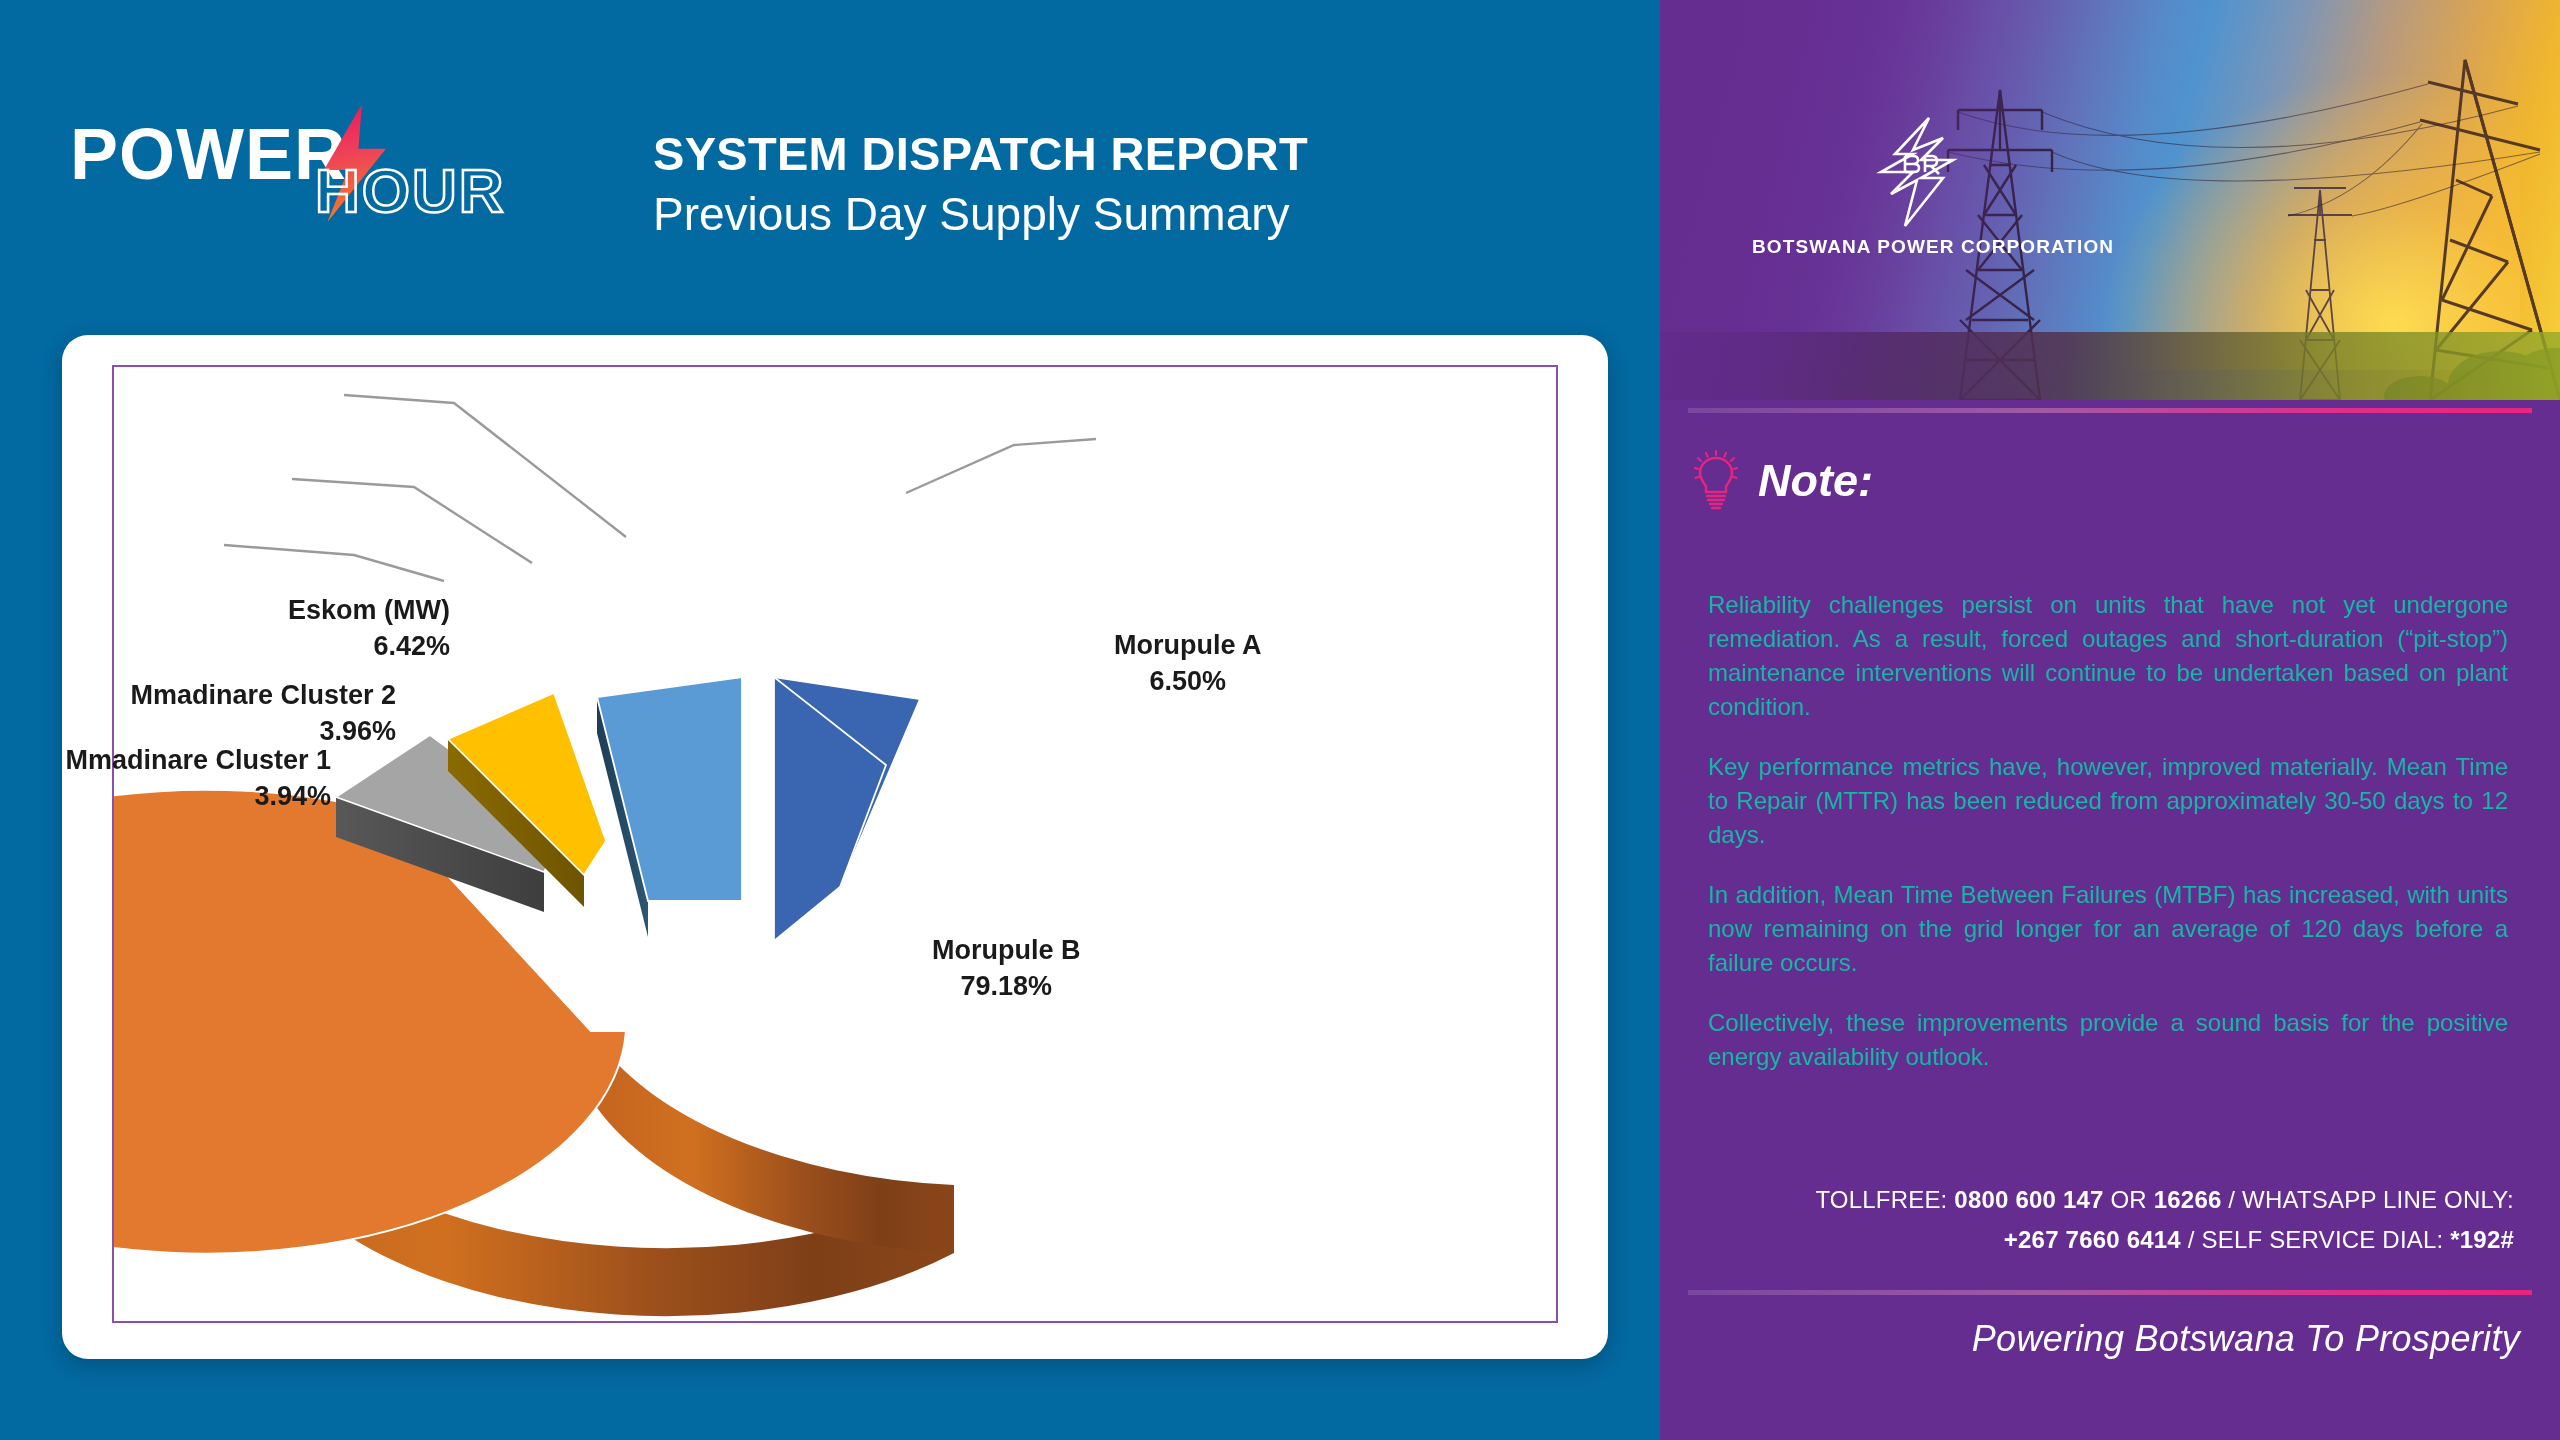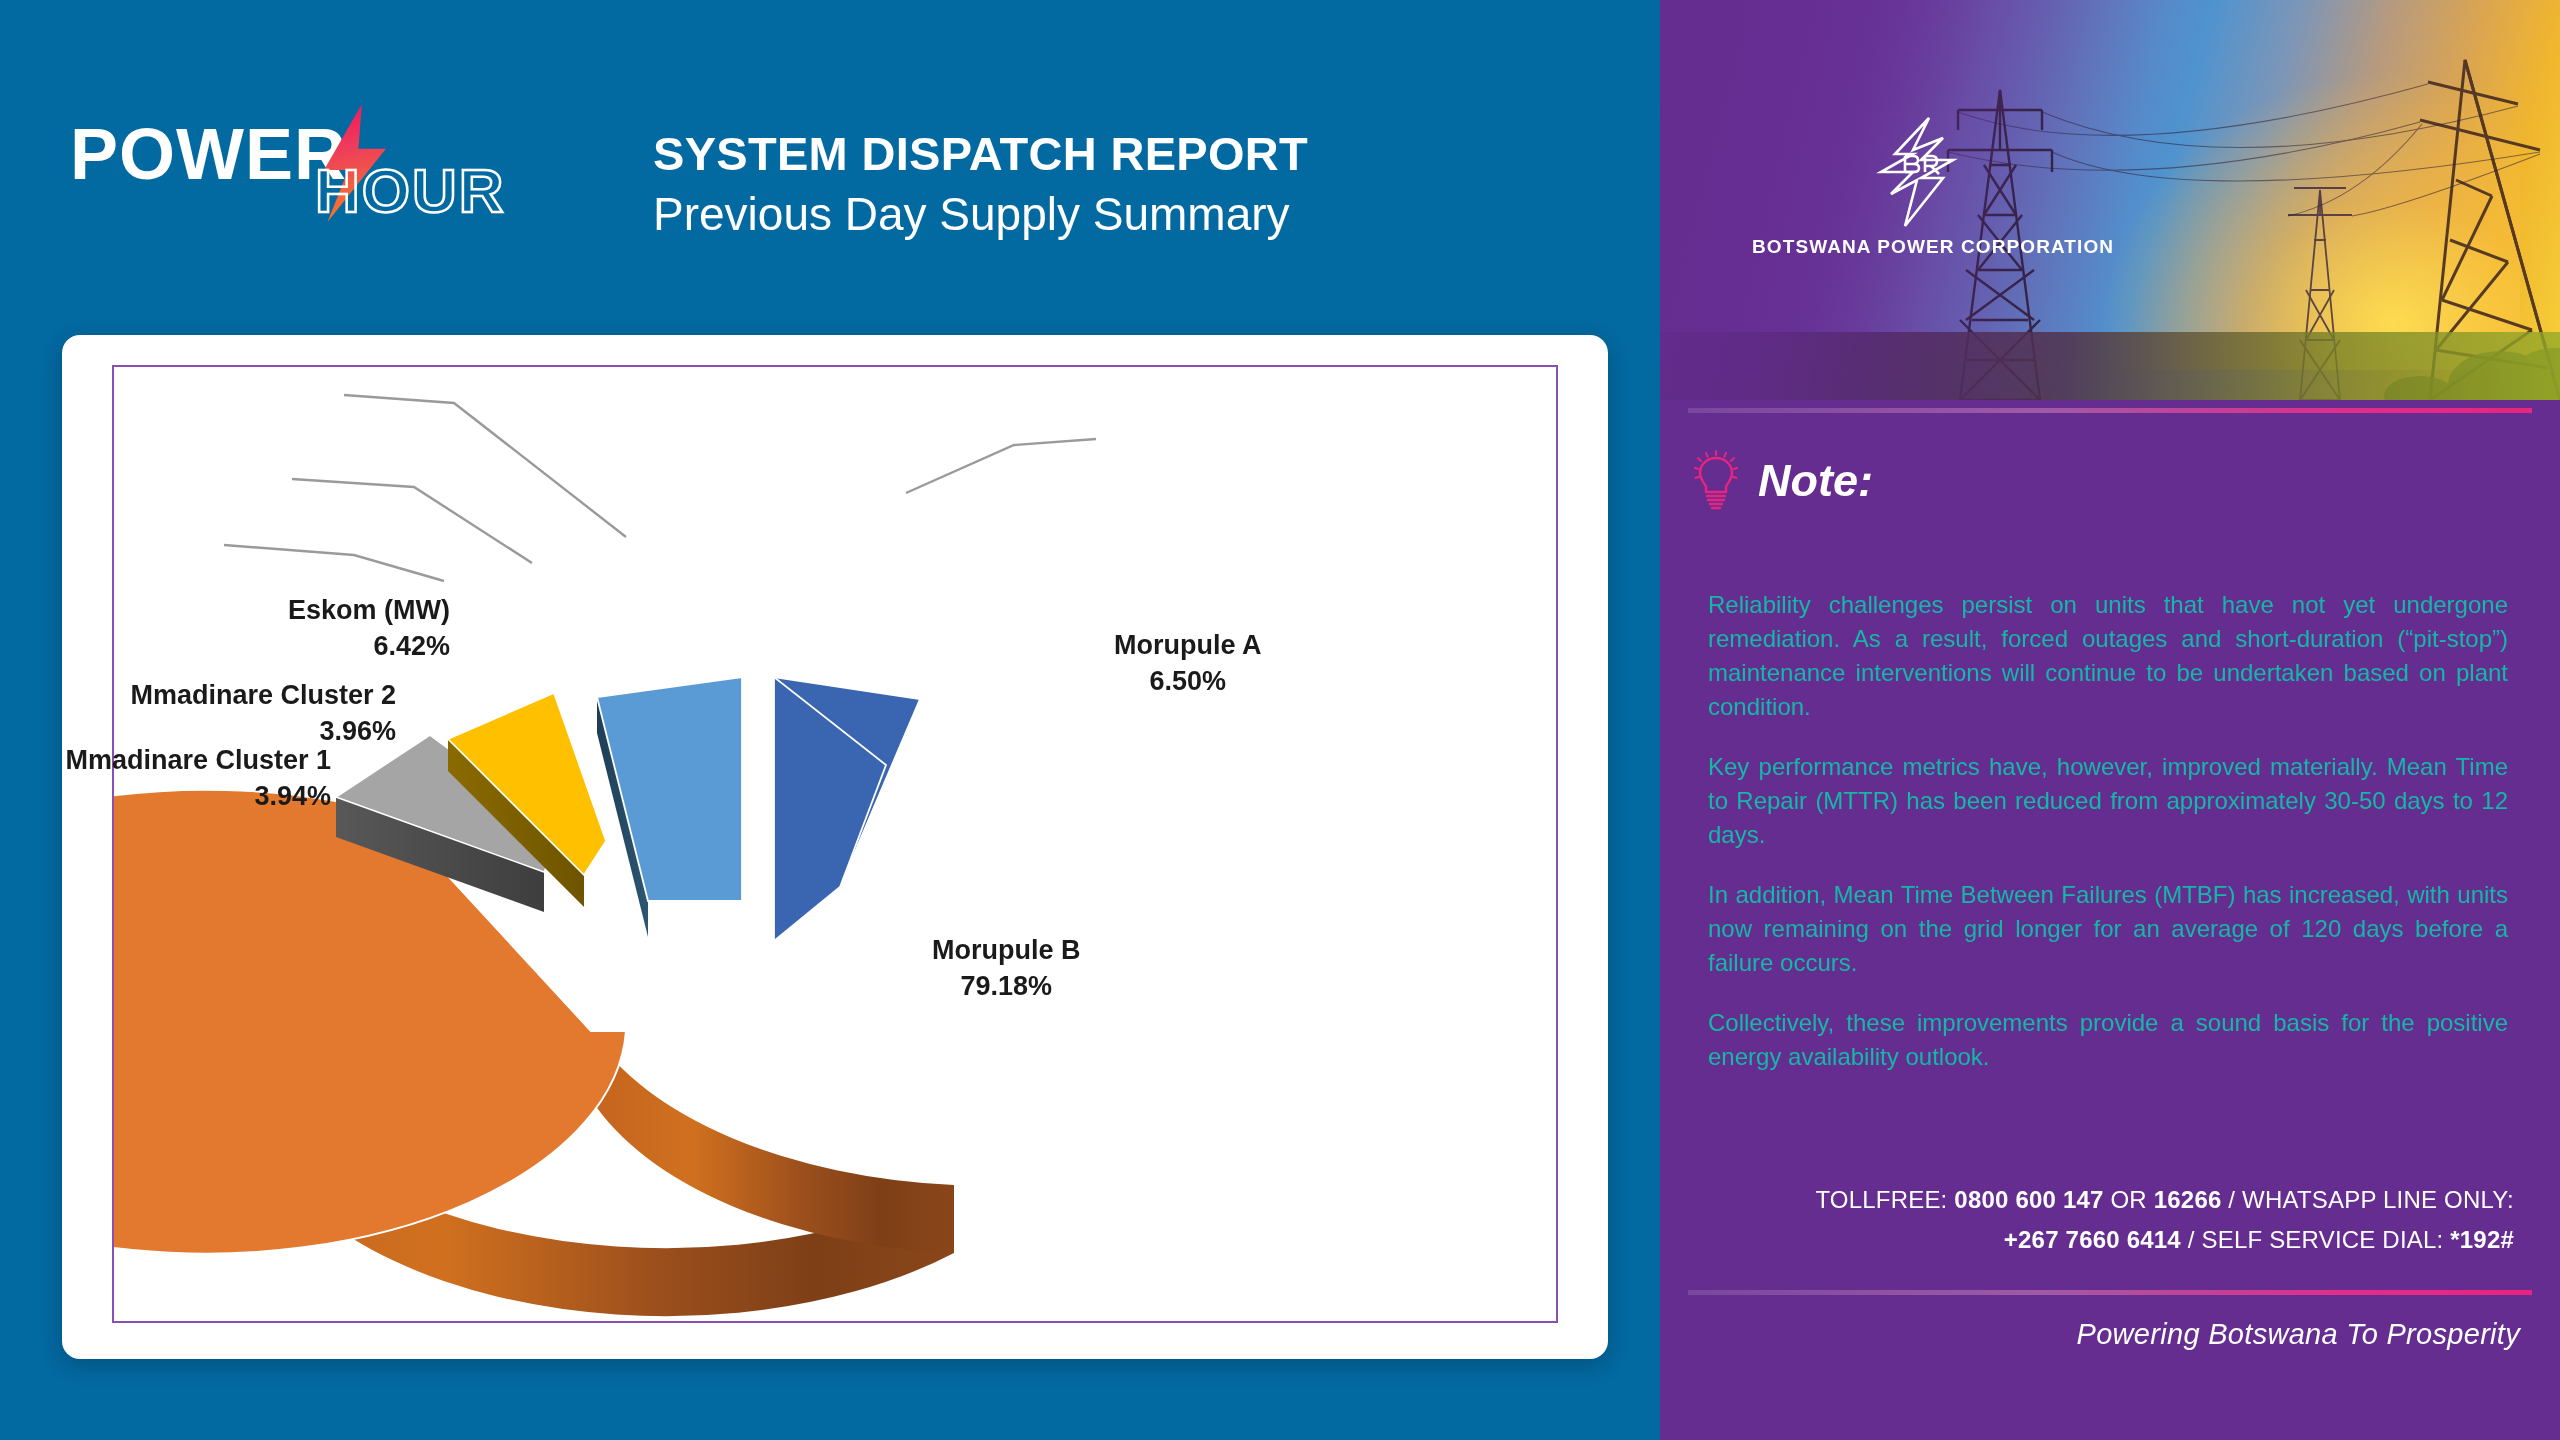--- a/index.html
+++ b/index.html
@@ -50,21 +50,21 @@
   }
   #report-subtitle{
     font-size:46px; font-weight:400; color:#ffffff;
     line-height:56px; margin-top:4px;
   }
 
   
   #chart-card{
     position:absolute; left:62px; top:335px;
     width:1546px; height:1024px;
-    background:#ffffff; border-radius:18px;
+    background:#ffffff; border-radius:26px;
     box-shadow:0 6px 22px rgba(0,0,0,.22);
   }
   #chart-inner{
     position:absolute; left:50px; top:30px;
     width:1446px; height:958px;
     border:2px solid #8b4fb0; background:#fff;
   }
 
   
   #pie-stage{ position:absolute; inset:0; }
@@ -159,21 +159,21 @@
     color:#ffffff; font-size:24px; line-height:40px; text-align:right;
     letter-spacing:.2px;
   }
   #contact-block b{ font-weight:bold; }
   #contact-line1{ text-align:right; }
   #contact-line2{ text-align:right; }
 
   #tagline{
     position:absolute; left:0; top:1318px; width:860px;
     text-align:right; color:#ffffff;
-    font-size:29px; font-style:italic; font-weight:400;
+    font-size:36px; font-style:italic; font-weight:400;
     letter-spacing:.3px;
   }
 </style>
 </head>
 <body>
 
 <div id="left-region">
 
   <div id="brand-logo">
     <div id="brand-power">POWER</div>

